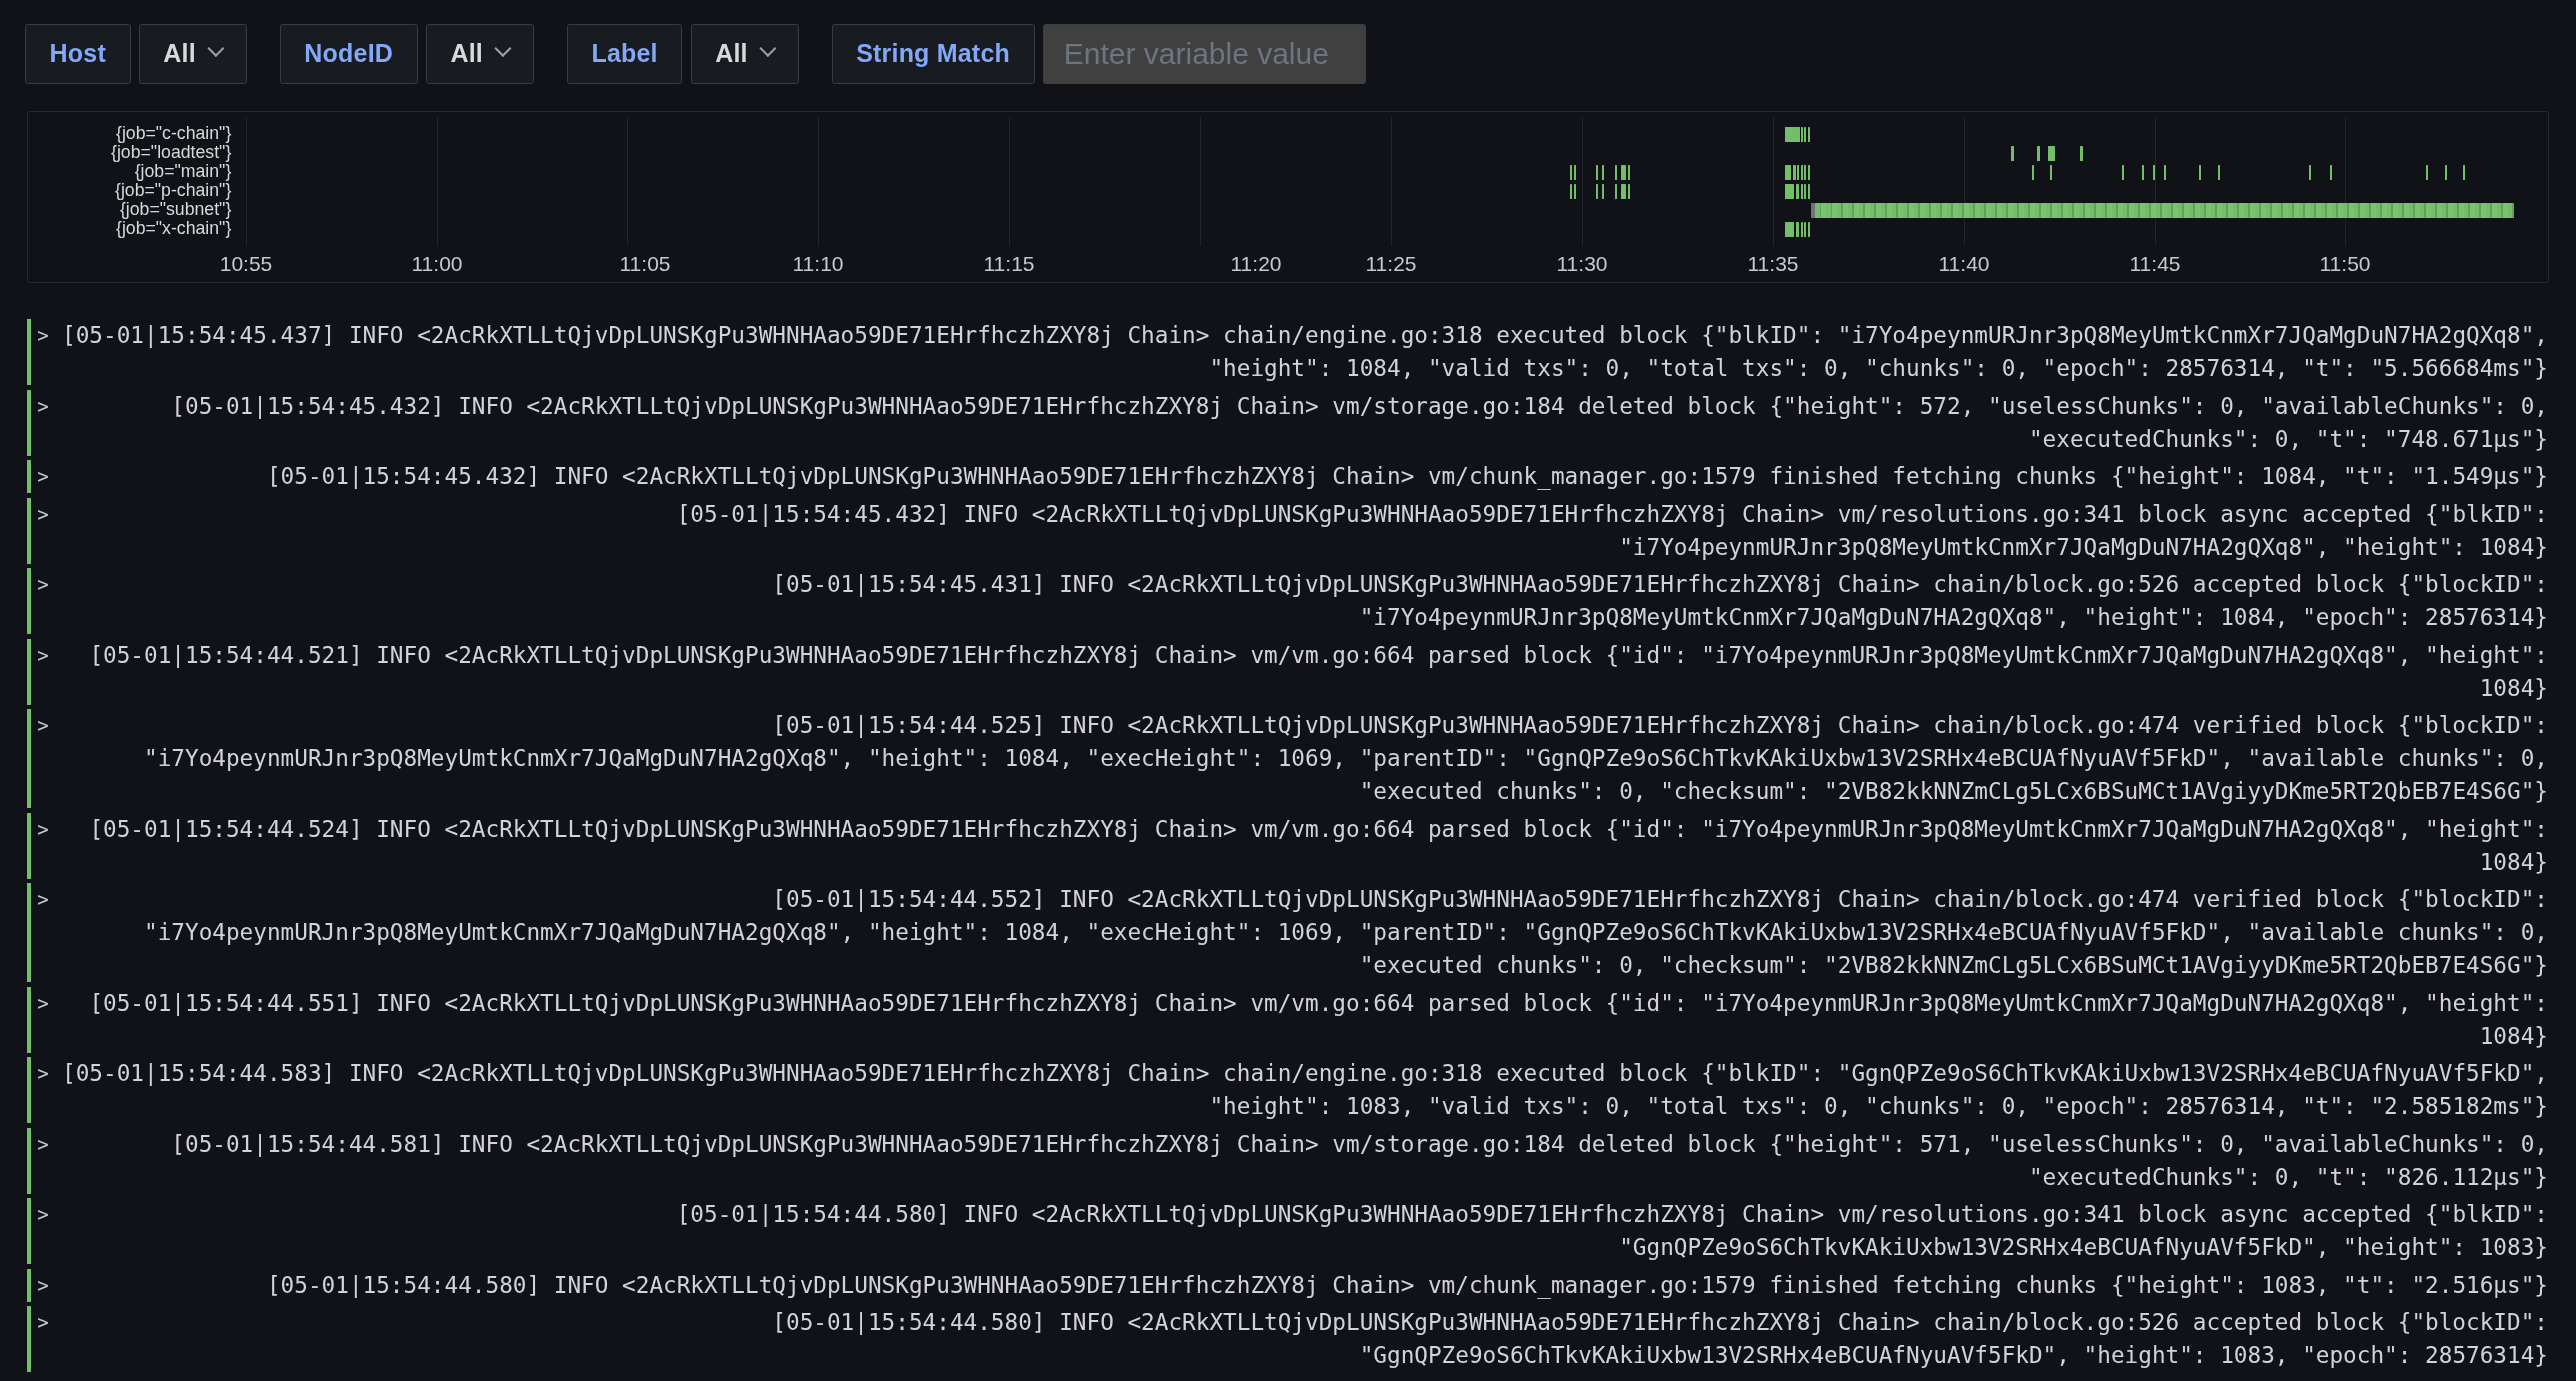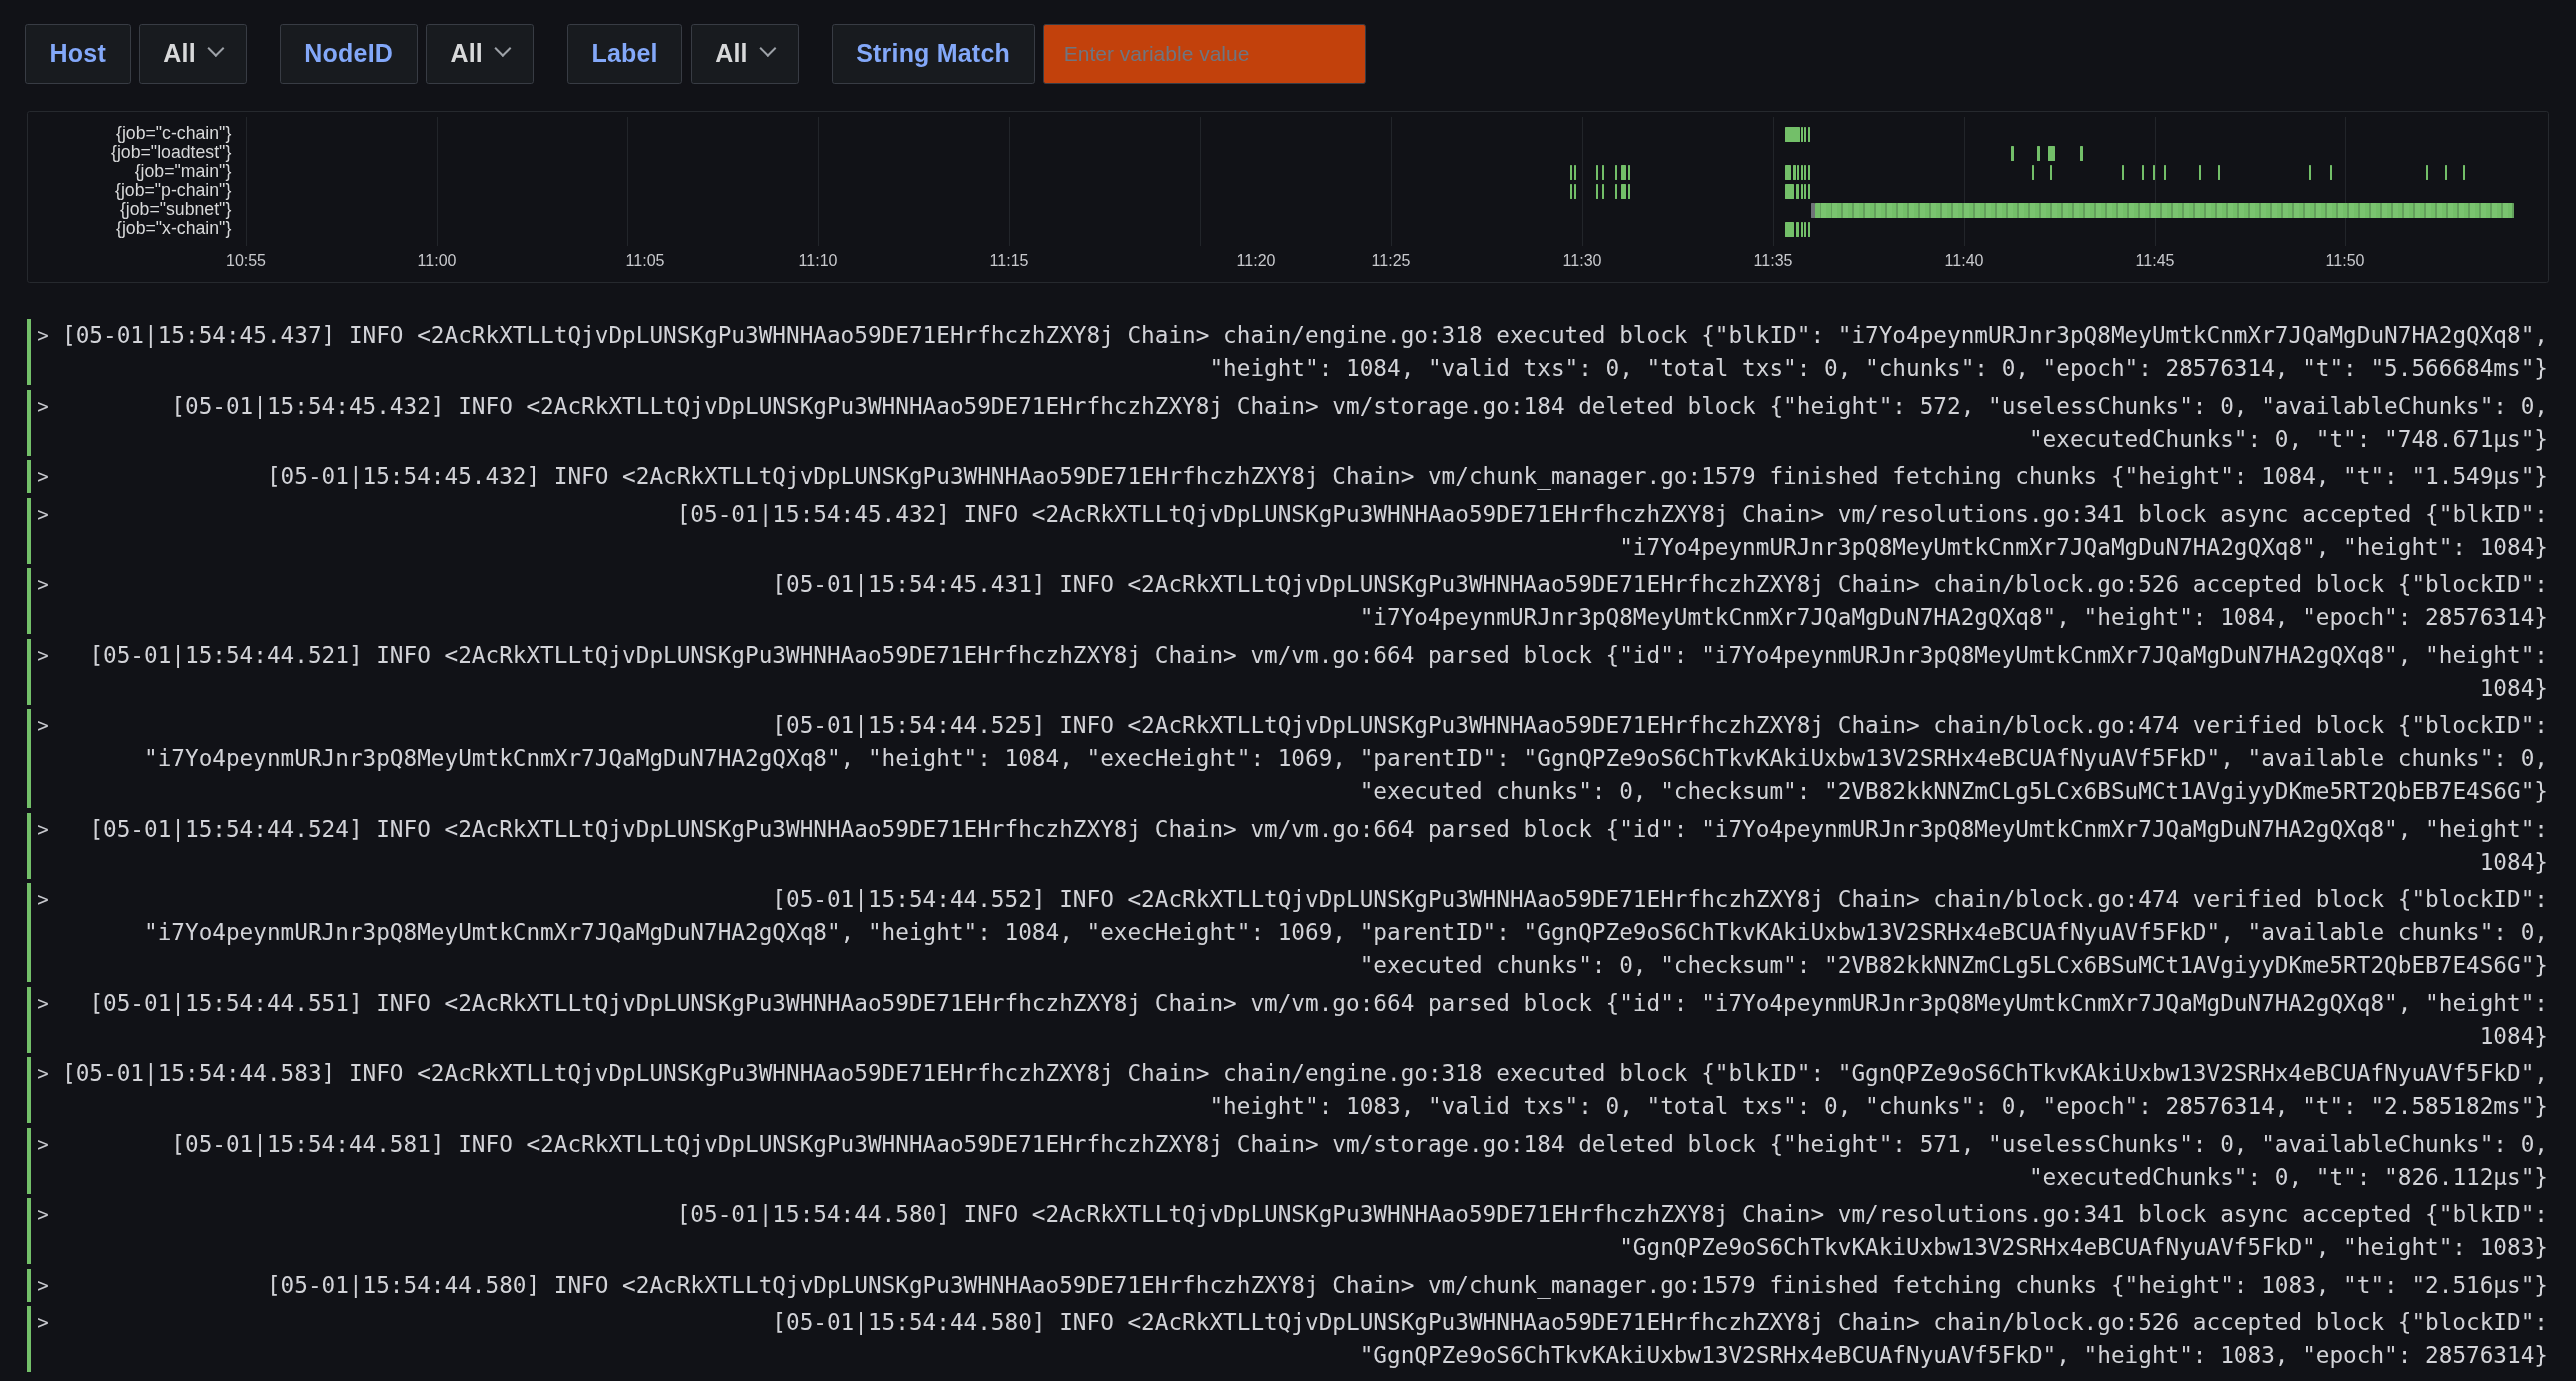--- a/index.html
+++ b/index.html
@@ -20,35 +20,35 @@
     font-size:25px; font-weight:600; letter-spacing:0.2px;
   }
   .var-label { color:#83a8f9; }
   .var-value { color:#d8d9da; gap:14.5px; cursor:pointer; }
   .caret-down {
     width:11.8px; height:11.8px; border-right:2.3px solid #9da2a8; border-bottom:2.3px solid #9da2a8;
     transform:rotate(45deg) translate(-1.8px,-1.8px); margin-top:-5.4px;
   }
   .match-input {
     height:60px; width:323px; padding:8px 20px;
-    background:#c2410c; border:0.9px solid #383c44; border-radius:2.7px;
-    color:#d8d9da; font-size:21px; font-family:"Liberation Sans",sans-serif; outline:none;
+    background:#404040; border:0.9px solid #383c44; border-radius:2.7px;
+    color:#d8d9da; font-size:30px; font-family:"Liberation Sans",sans-serif; outline:none;
   }
   .match-input::placeholder { color:#6e7580; }
 
   
   .volume-panel {
     position:absolute; left:27px; top:111px; width:2522px; height:172px;
     border:0.9px solid #26292e; border-radius:2.7px; background:#111217;
   }
   .plot { position:absolute; inset:0; overflow:hidden; }
   .gridline { position:absolute; top:5.4px; height:129px; width:0.9px; background:#22252a; }
   .axis-label {
     position:absolute; top:140px; transform:translateX(-50%);
-    font-size:16px; color:#c8c9cd; white-space:nowrap;
+    font-size:21px; color:#c8c9cd; white-space:nowrap;
   }
   .legend {
     position:absolute; left:7.3px; top:11.8px; width:196px; text-align:right;
     font-size:17.7px; line-height:19px; color:#d8d9da; z-index:3;
   }
   .legend-item { white-space:nowrap; cursor:pointer; }
   .vbar { position:absolute; height:15.4px; min-width:1.8px; border-radius:0.5px; }
   .vbar.striped {
     background-image:repeating-linear-gradient(90deg,
       rgba(115,191,105,1) 0px, rgba(115,191,105,1) 4.5px,

